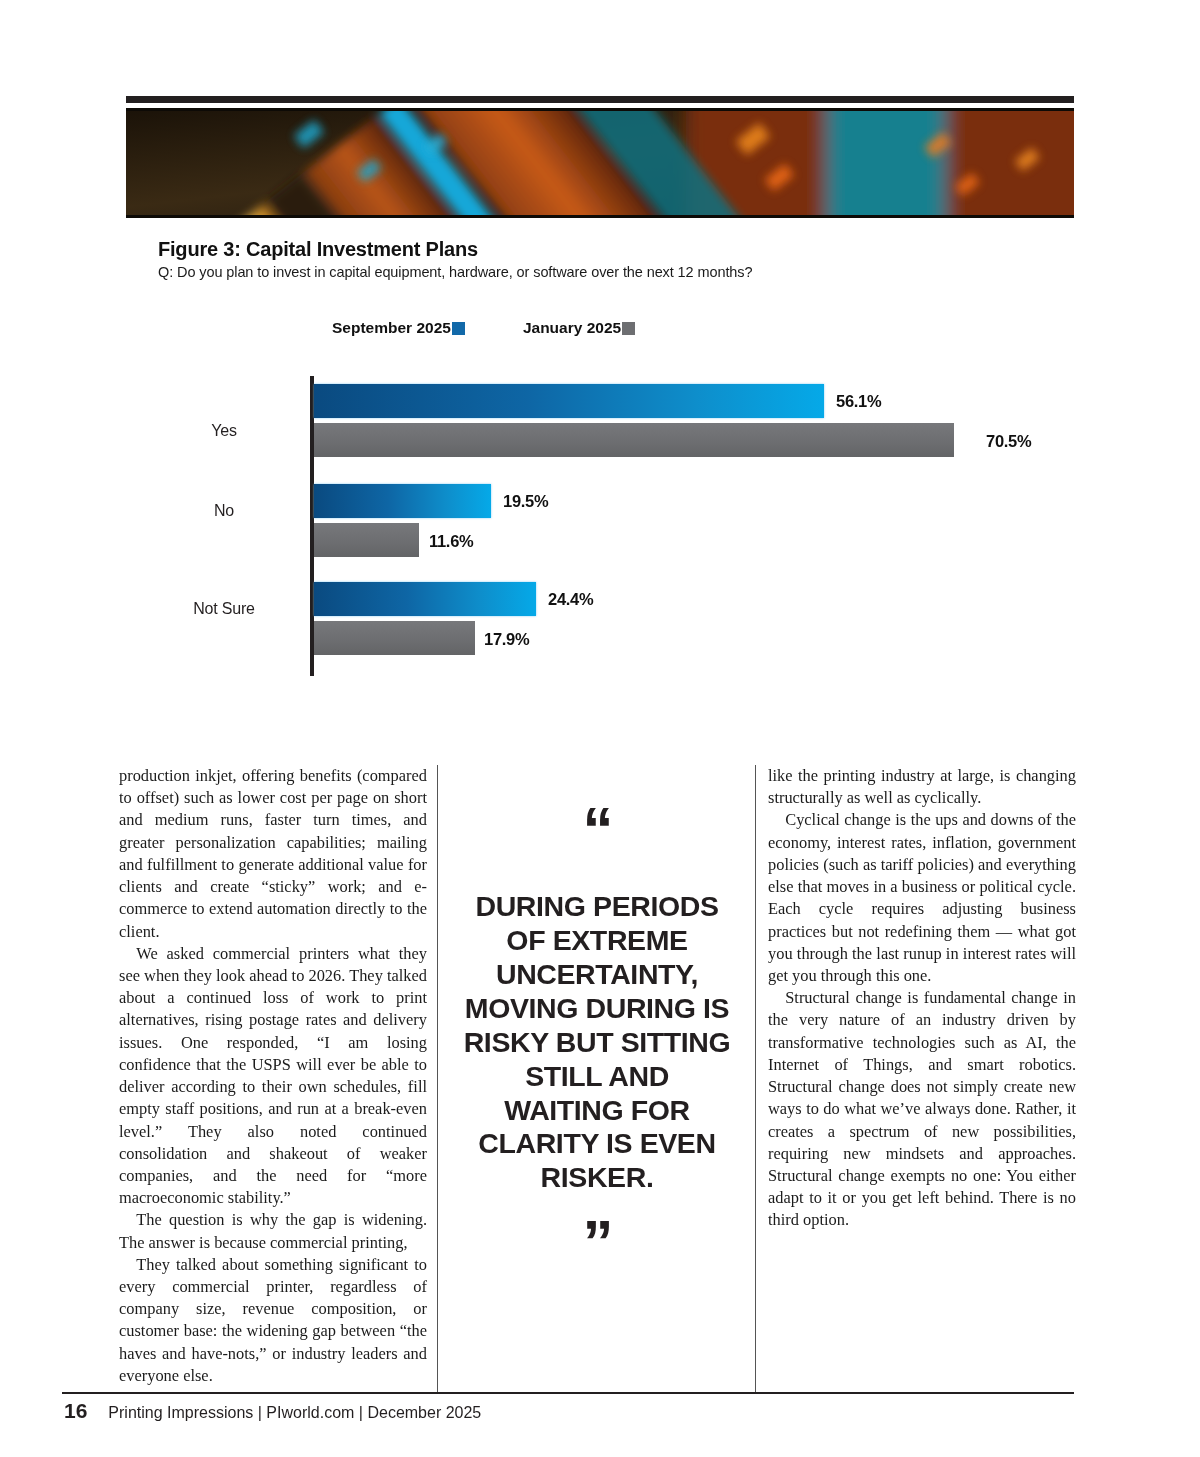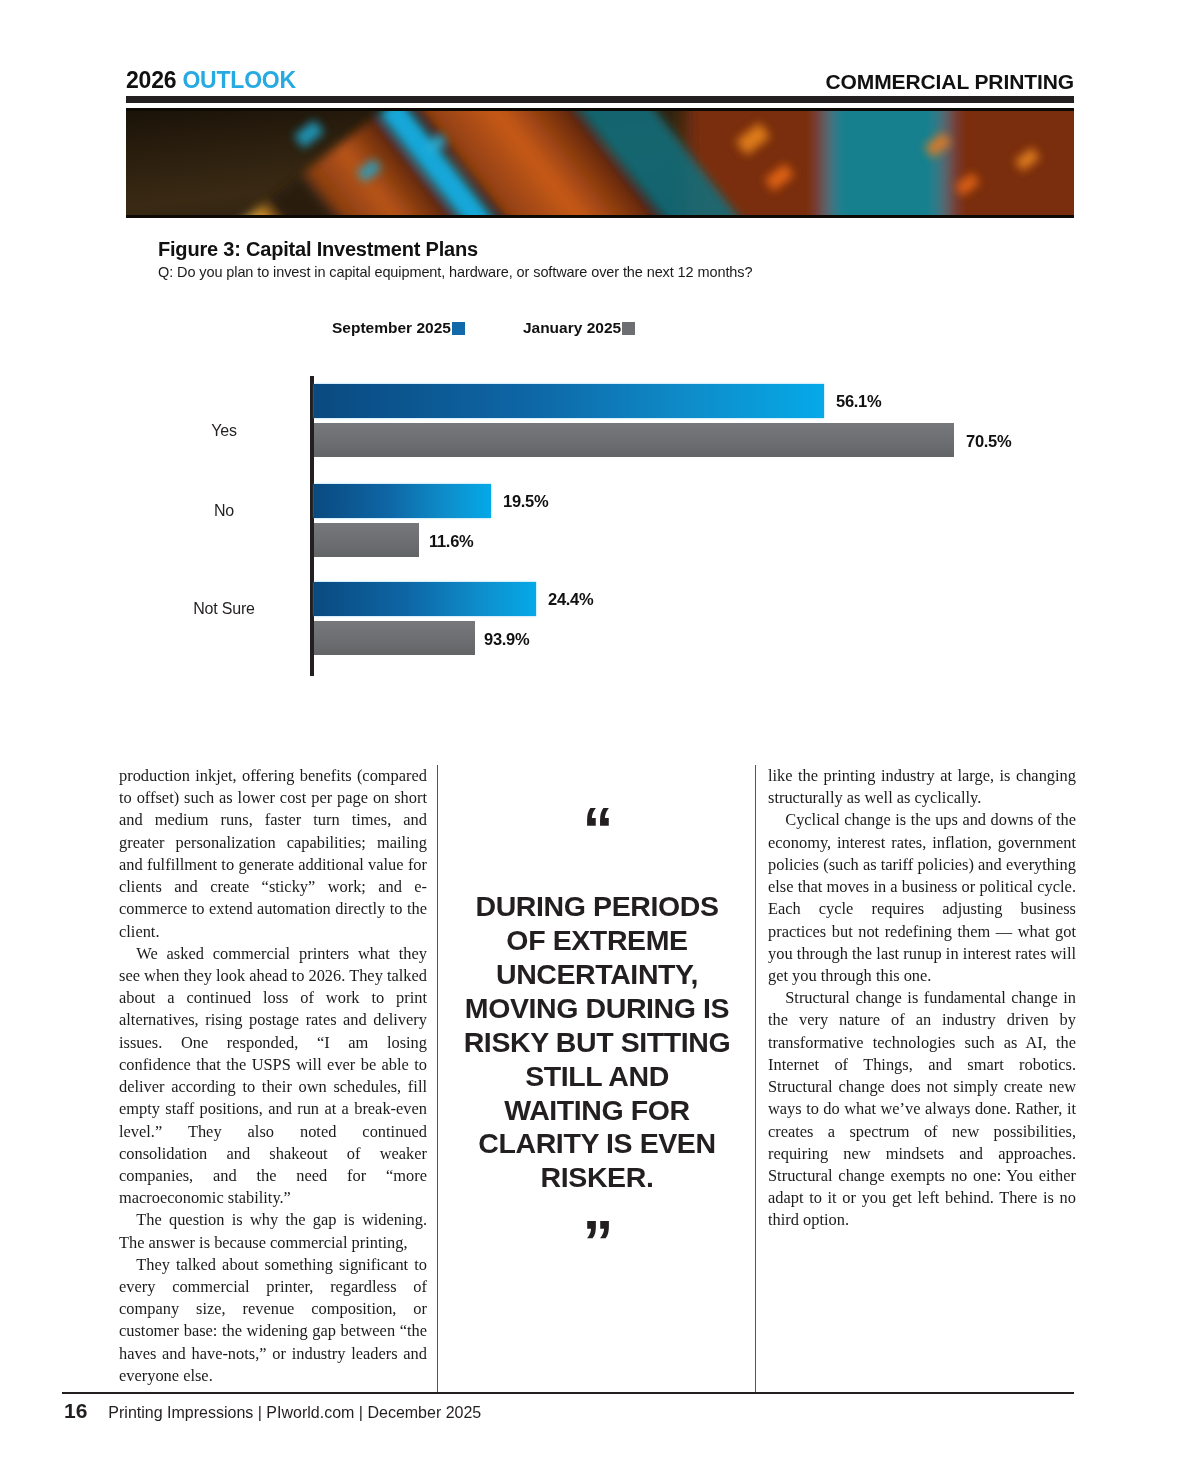--- a/index.html
+++ b/index.html
@@ -132,26 +132,20 @@
     display:flex;align-items:baseline;gap:21px;
     font-size:16px;color:#231f20;
   }
   .foot-num{font-size:21px;font-weight:bold;}
 </style>
 </head>
 <body>
 
 <div class="page">
 
-  <div class="masthead">
-    <div class="mast-left">
-      <span class="mast-year">2026</span><span class="mast-outlook">OUTLOOK</span>
-    </div>
-    <div class="mast-right">COMMERCIAL PRINTING</div>
-  </div>
   <div class="mast-rule"></div>
 
   <div class="banner">
     <svg viewBox="0 0 948 110" preserveAspectRatio="none">
       <defs>
         <linearGradient id="g1" x1="0" y1="0" x2="1" y2="1">
           <stop offset="0" stop-color="#1a1208"></stop>
             <stop offset="0.45" stop-color="#3a2a14"></stop>
             <stop offset="1" stop-color="#120e0a"></stop>
         </linearGradient>
@@ -227,33 +221,33 @@
     </div>
   </div>
 
   <div class="chart">
     <div class="axis"></div>
 
     <div class="cat" style="top:42px;">Yes</div>
     <div class="bar blue" style="top:12px;width:510px;"></div>
     <div class="bar-val" style="left:710px;top:20px;">56.1%</div>
     <div class="bar gray" style="top:51px;width:640px;"></div>
-    <div class="bar-val" style="left:840px;top:60px;">70.5%</div>
+    <div class="bar-val" style="left:860px;top:60px;">70.5%</div>
 
     <div class="cat" style="top:122px;">No</div>
     <div class="bar blue" style="top:112px;width:177px;"></div>
     <div class="bar-val" style="left:377px;top:120px;">19.5%</div>
     <div class="bar gray" style="top:151px;width:105px;"></div>
     <div class="bar-val" style="left:303px;top:160px;">11.6%</div>
 
     <div class="cat" style="top:220px;">Not Sure</div>
     <div class="bar blue" style="top:210px;width:222px;"></div>
     <div class="bar-val" style="left:422px;top:218px;">24.4%</div>
     <div class="bar gray" style="top:249px;width:161px;"></div>
-    <div class="bar-val" style="left:358px;top:258px;">93.9%</div>
+    <div class="bar-val" style="left:358px;top:258px;">17.9%</div>
   </div>
 
   <div class="col-rule rule-a"></div>
   <div class="col-rule rule-b"></div>
 
   <div class="col col-left">
     <p>production inkjet, offering benefits (compared to offset) such as lower cost per page on short and medium runs, faster turn times, and greater personalization capabilities; mailing and fulfillment to generate additional value for clients and create “sticky” work; and e-commerce to extend automation directly to the client.</p>
     <p>We asked commercial printers what they see when they look ahead to 2026. They talked about a continued loss of work to print alternatives, rising postage rates and delivery issues. One responded, “I am losing confidence that the USPS will ever be able to deliver according to their own schedules, fill empty staff positions, and run at a break-even level.” They also noted continued consolidation and shakeout of weaker companies, and the need for “more macroeconomic stability.”</p>
     <p>The question is why the gap is widening. The answer is because commercial printing,</p>
     <p>They talked about something significant to every commercial printer, regardless of company size, revenue composition, or customer base: the widening gap between “the haves and have-nots,” or industry leaders and everyone else.</p>

